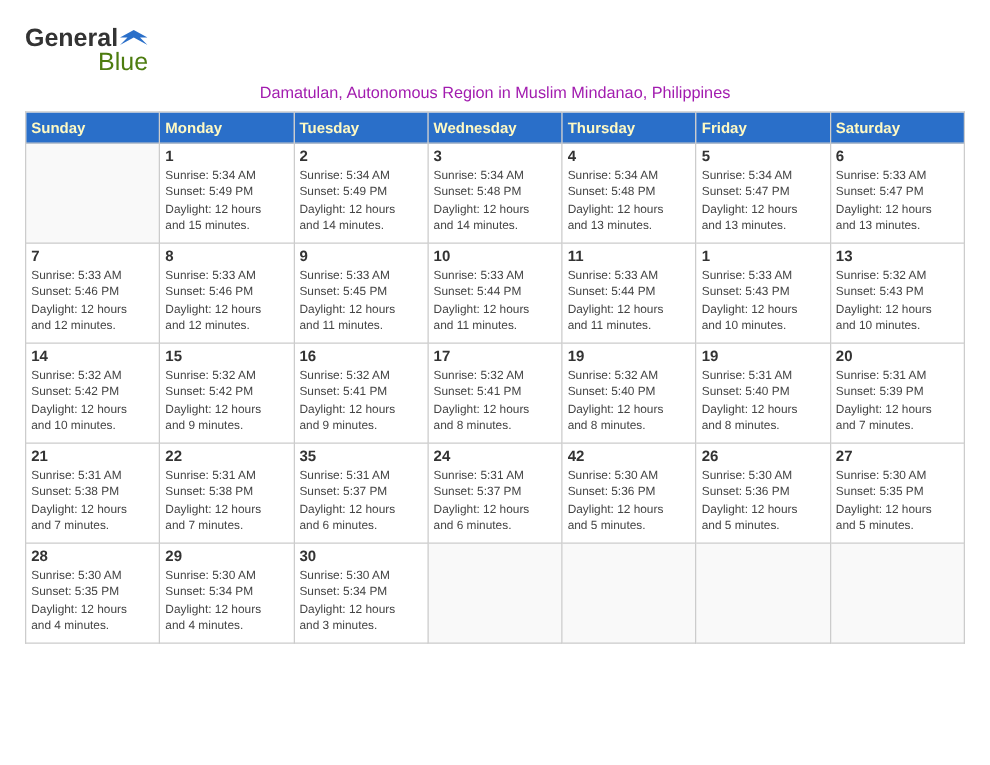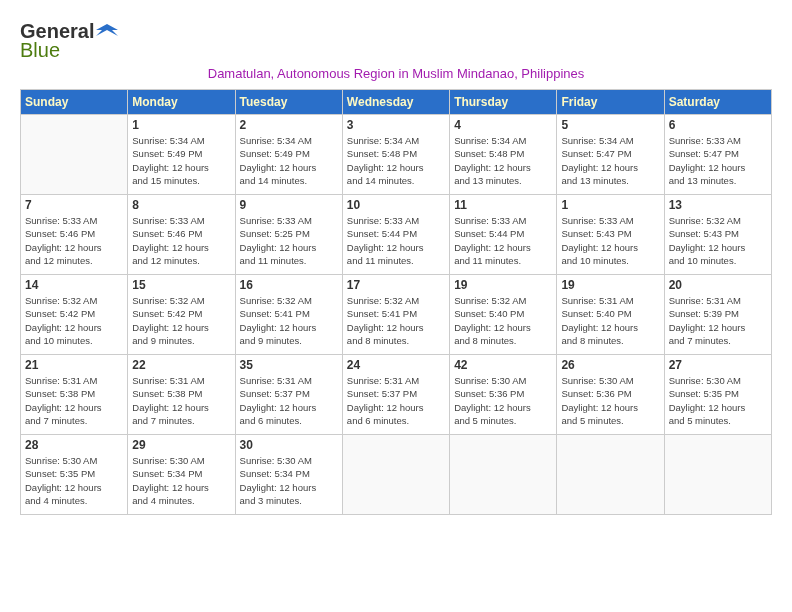--- a/index.html
+++ b/index.html
@@ -12,21 +12,21 @@
     }
     .header-area {
       display: flex;
       align-items: flex-start;
       justify-content: space-between;
       margin-bottom: 4px;
     }
     .logo {
       display: flex;
       flex-direction: column;
-      align-items: flex-start;
+      align-items: flex-end;
     }
     .month-title {
       font-size: 36px;
       font-weight: bold;
       color: #333;
       text-align: right;
     }
     .subtitle {
       text-align: center;
       font-size: 13px;
@@ -173,21 +173,21 @@
             <div>Sunrise: 5:33 AM</div>
             <div>Sunset: 5:46 PM</div>
             <div>Daylight: 12 hours</div>
             <div>and 12 minutes.</div>
           </div>
         </td>
         <td>
           <span class="day-number">9</span>
           <div class="day-info">
             <div>Sunrise: 5:33 AM</div>
-            <div>Sunset: 5:25 PM</div>
+            <div>Sunset: 5:45 PM</div>
             <div>Daylight: 12 hours</div>
             <div>and 11 minutes.</div>
           </div>
         </td>
         <td>
           <span class="day-number">10</span>
           <div class="day-info">
             <div>Sunrise: 5:33 AM</div>
             <div>Sunset: 5:44 PM</div>
             <div>Daylight: 12 hours</div>

